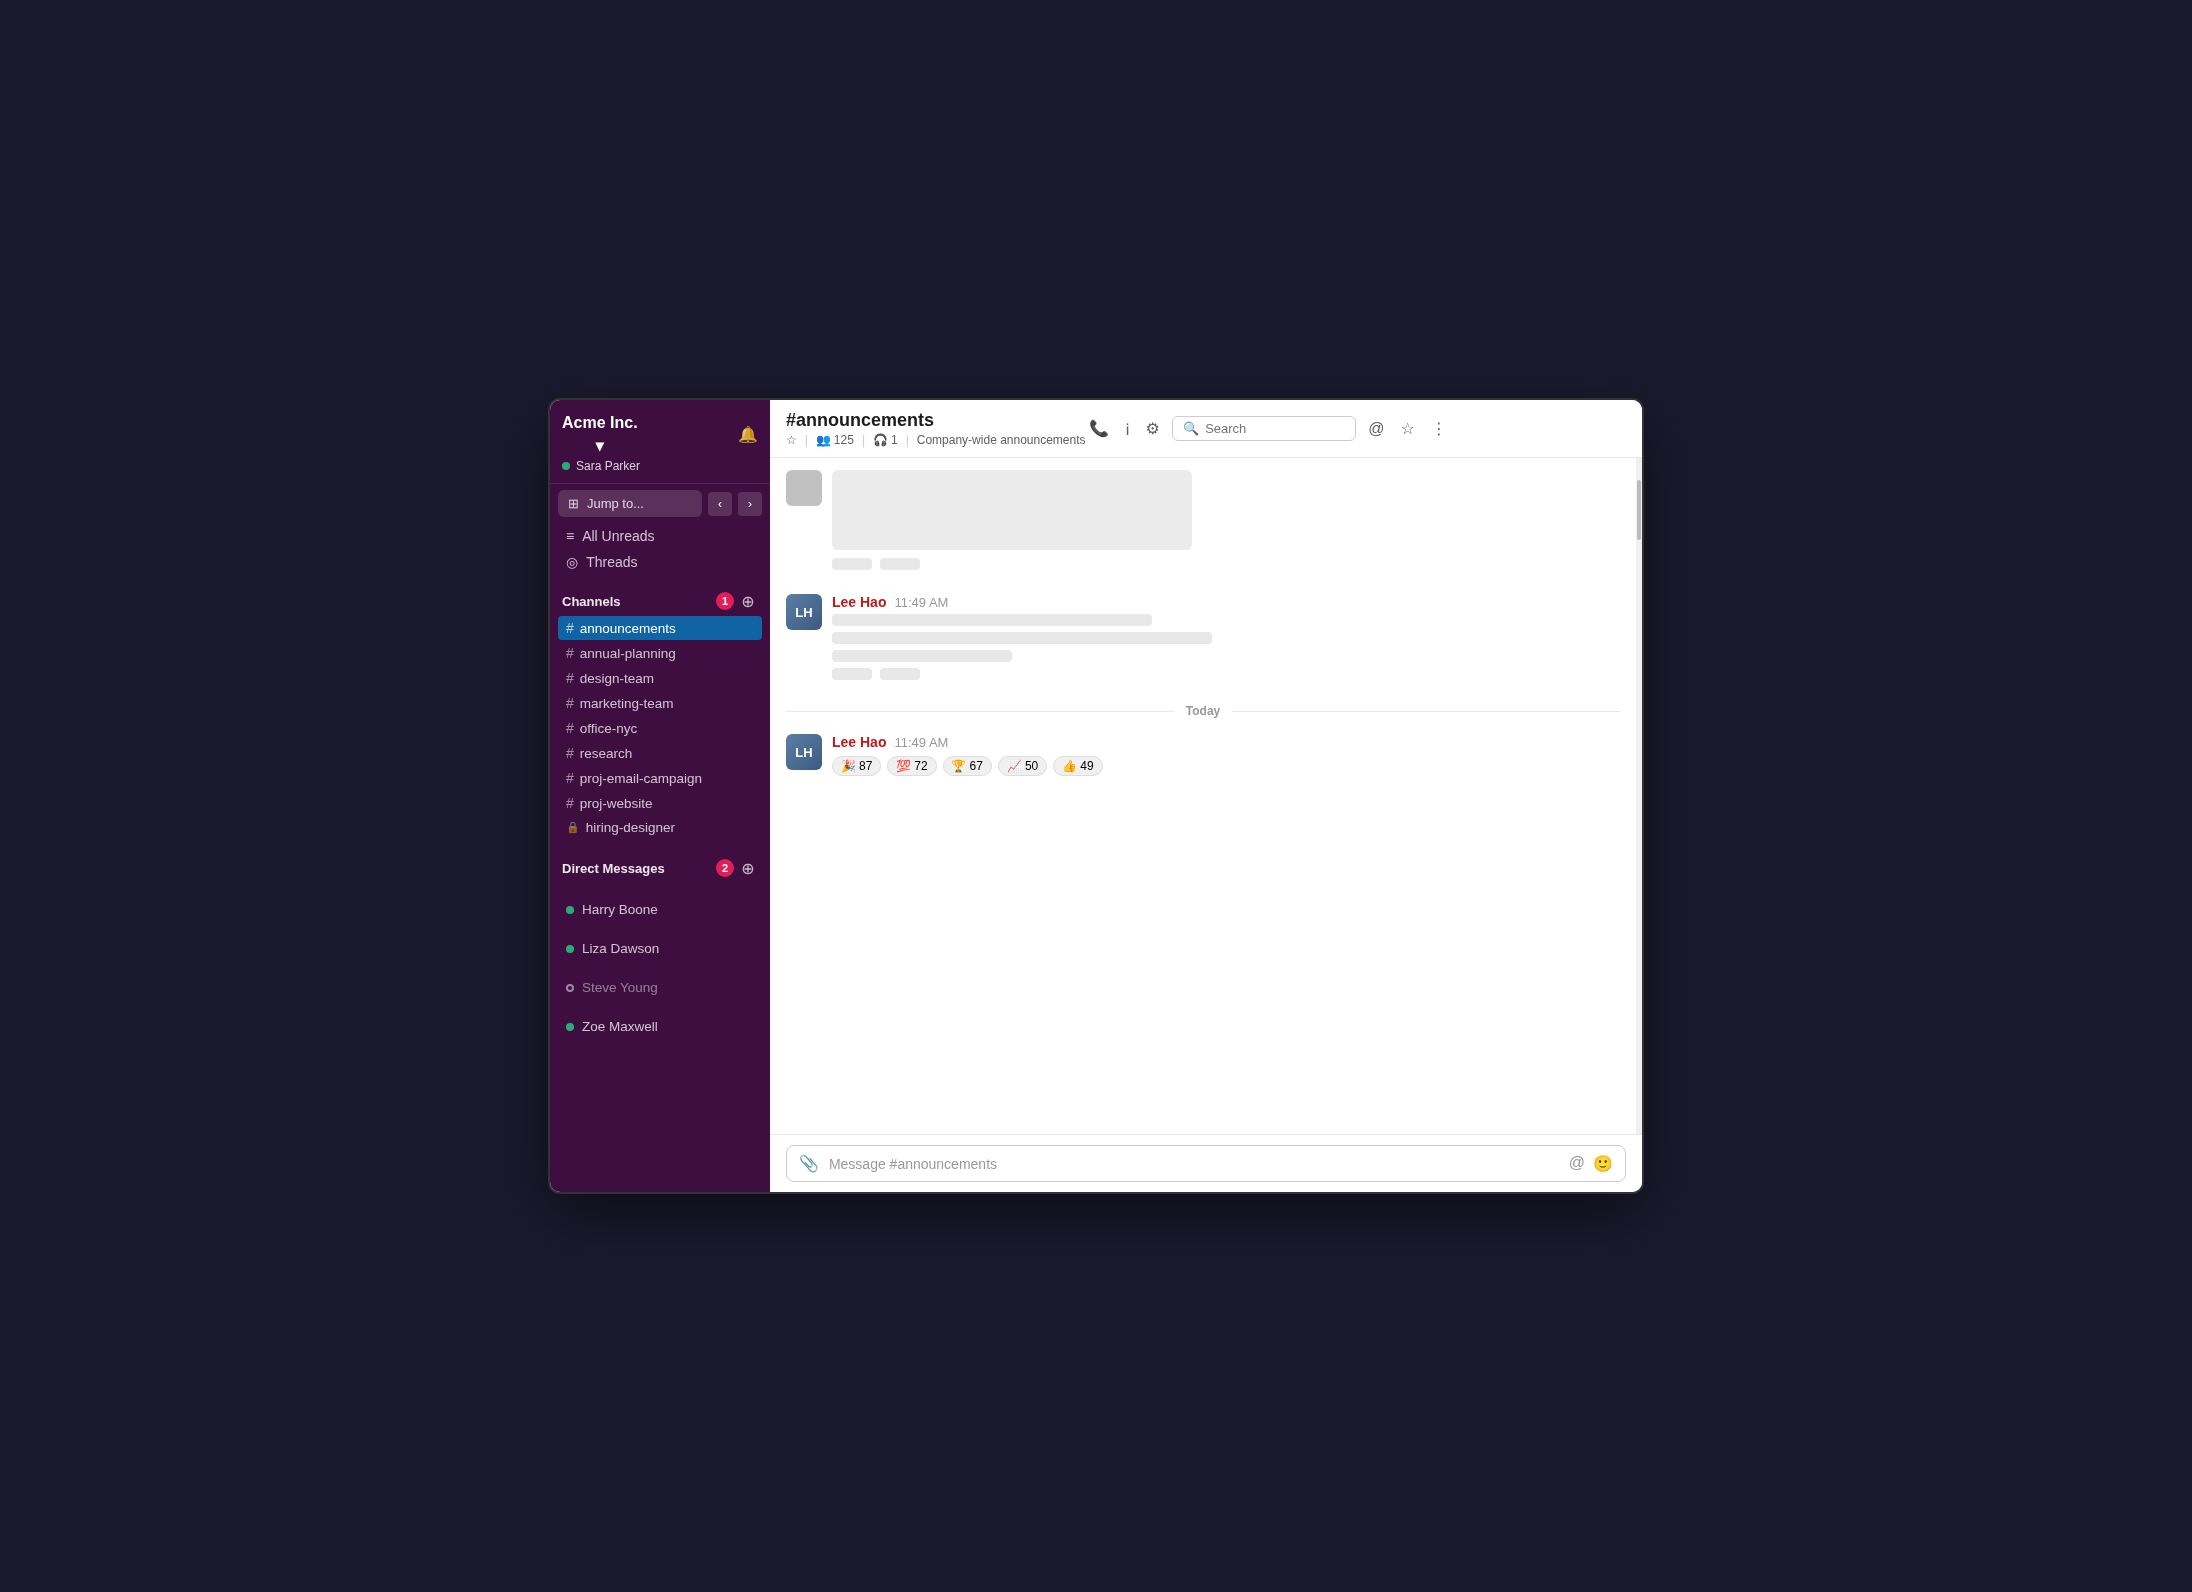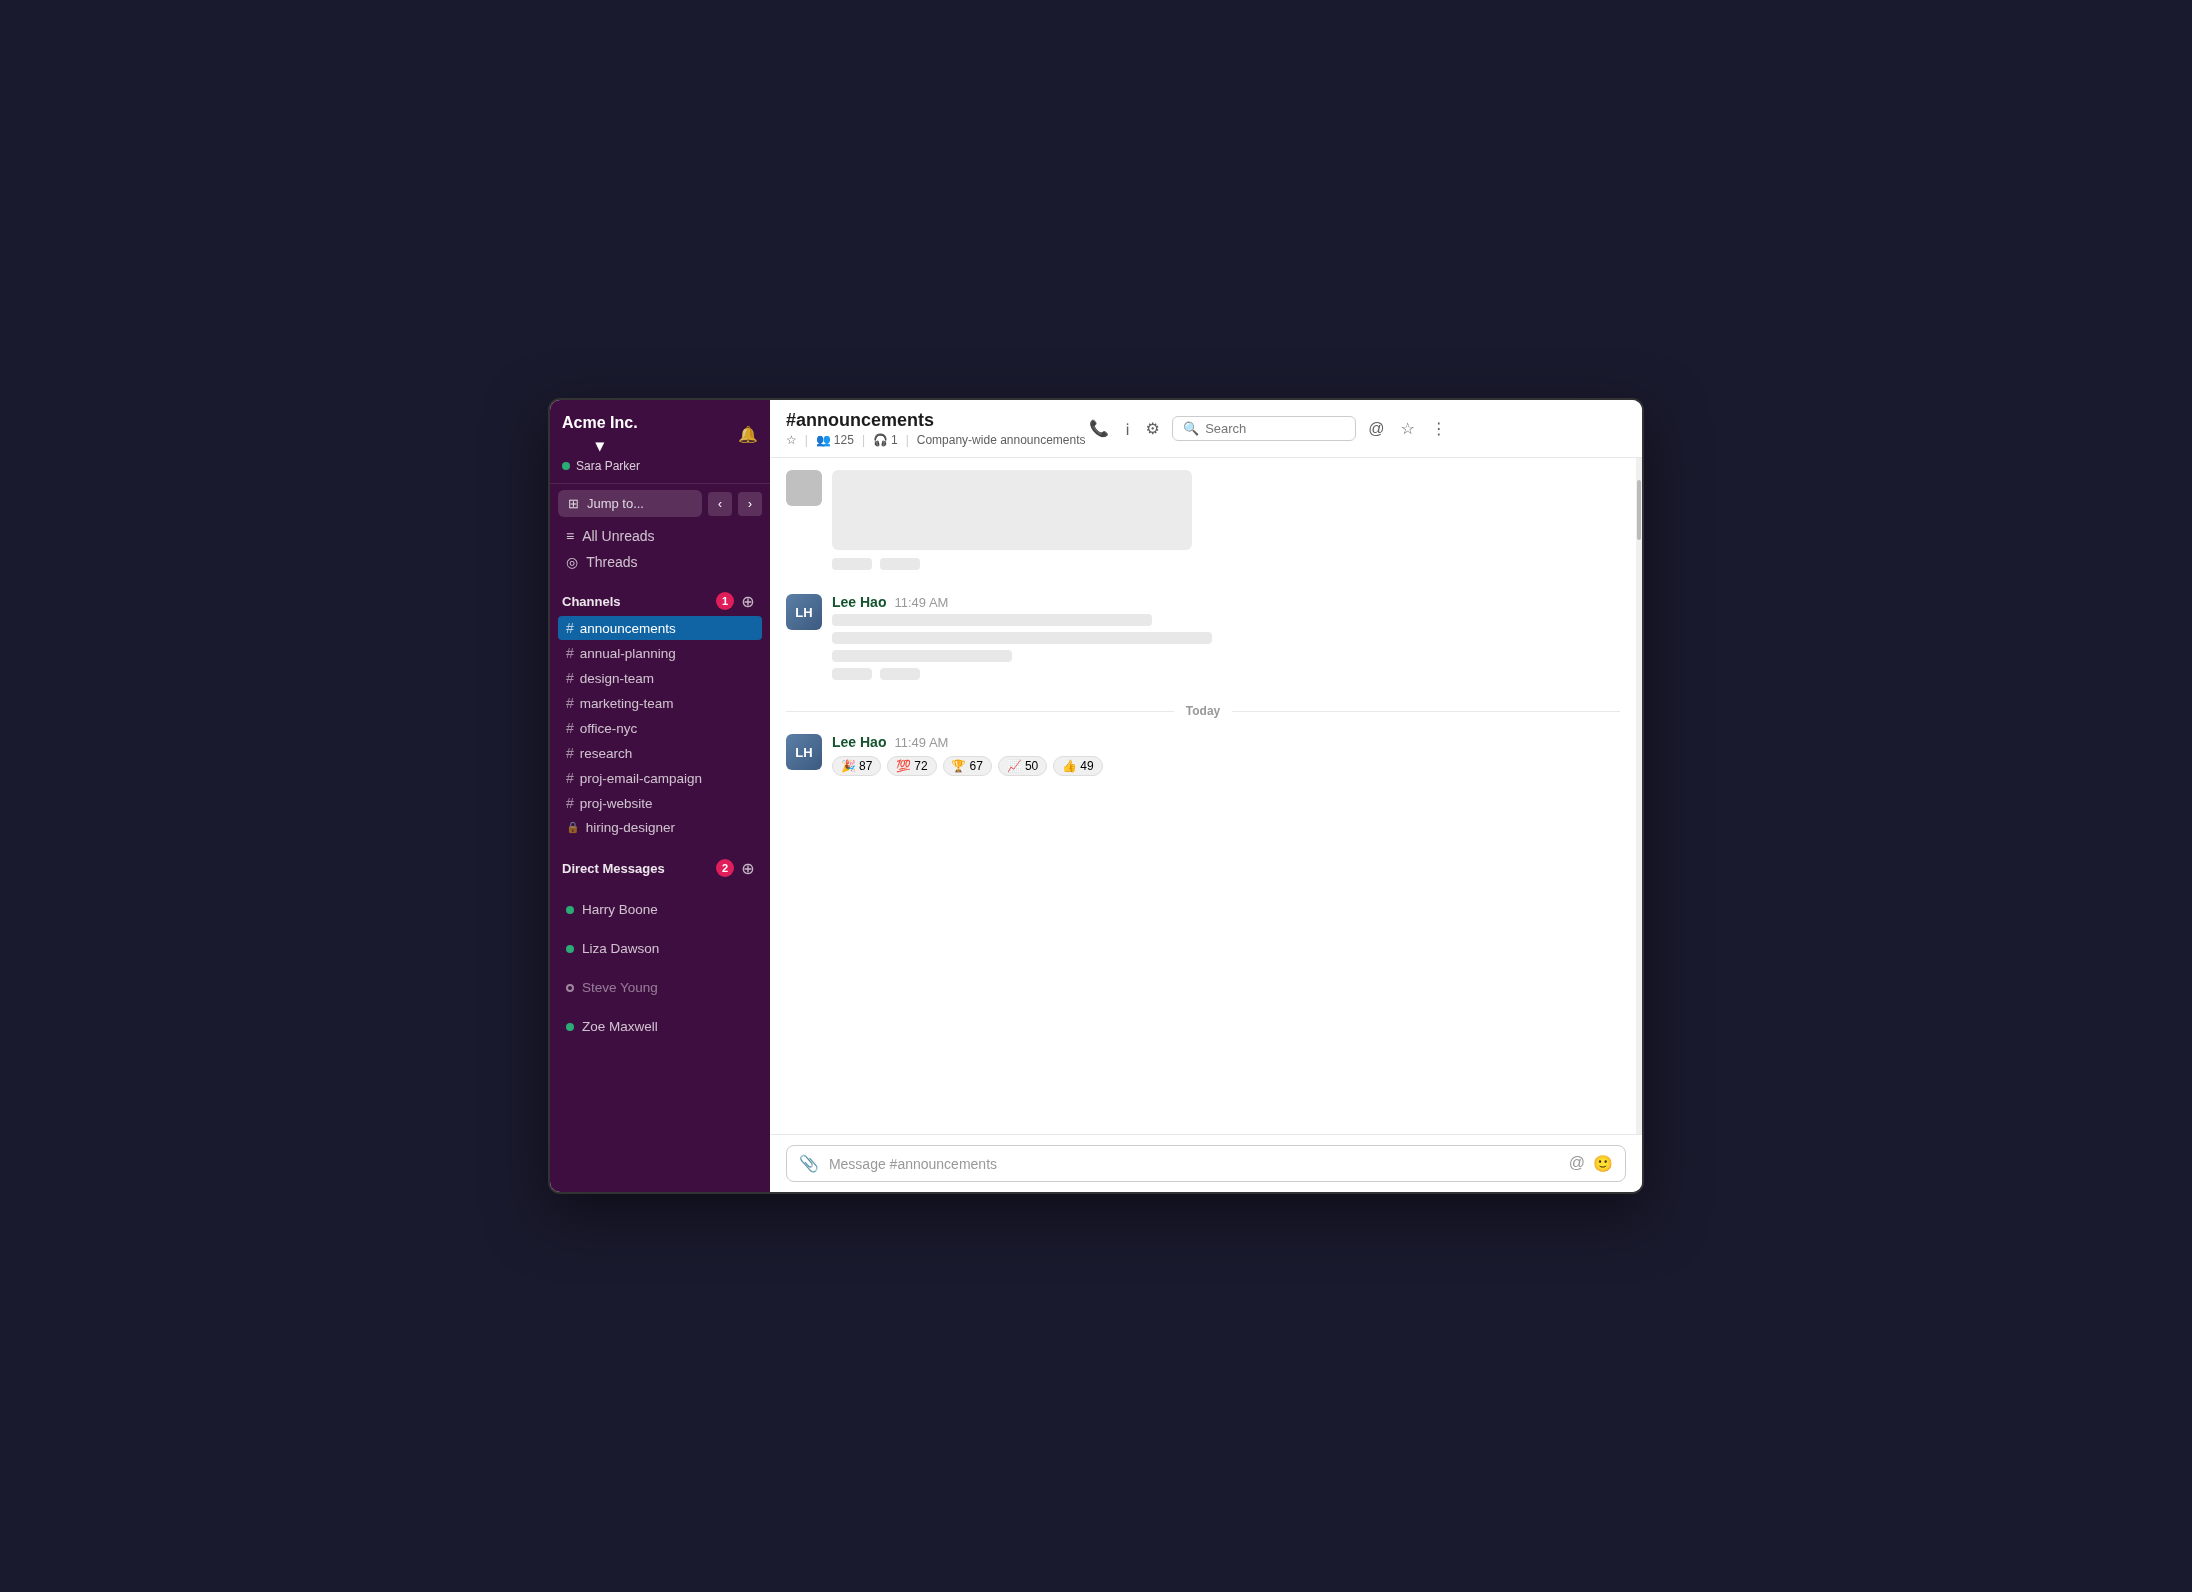--- a/index.html
+++ b/index.html
@@ -259,21 +259,21 @@
     .message-content { flex: 1; }
     .message-header {
       display: flex;
       align-items: baseline;
       gap: 8px;
       margin-bottom: 4px;
     }
     .sender-name {
       font-size: 14px;
       font-weight: 700;
-      color: #14532d;
+      color: #b91c1c;
     }
     .timestamp {
       font-size: 13px;
       color: #999;
     }
     
     .skeleton {
       background: #e8e8e8;
       border-radius: 4px;
       height: 12px;

